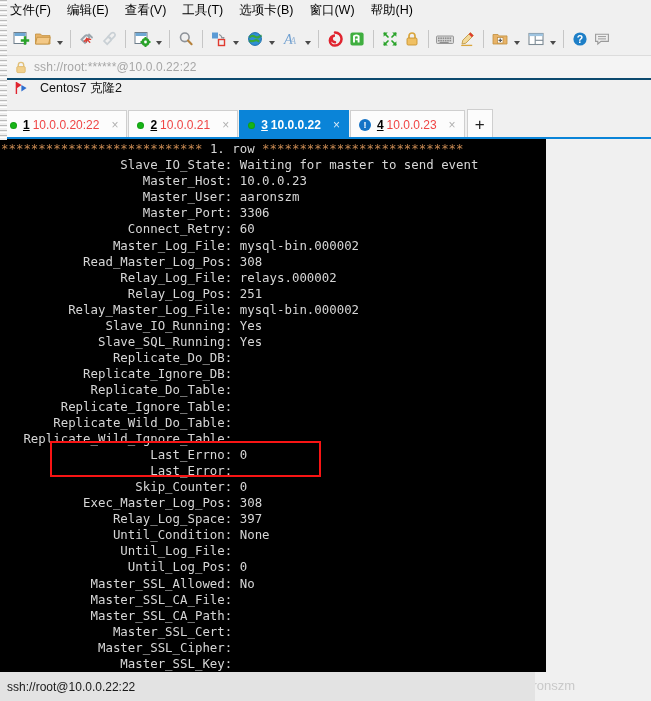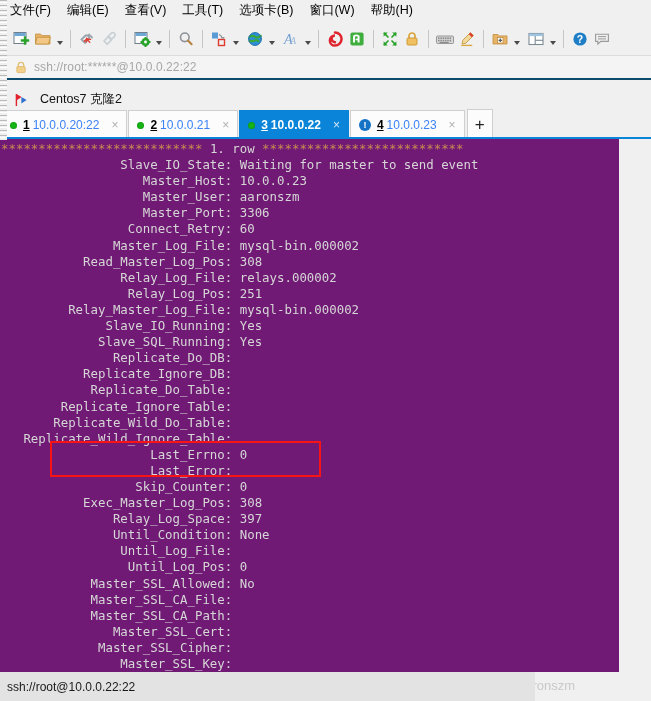--- a/index.html
+++ b/index.html
@@ -60,21 +60,21 @@
     position:absolute;left:7px;top:56px;width:644px;height:24px;
     background:#f4f4f4;display:flex;align-items:center;
     border-bottom:2px solid #0c4a6e;box-sizing:border-box;
   }
   .addr-lock{margin-left:8px;margin-right:7px;display:flex;align-items:center;}
   .addr-text{font-size:12px;color:#a6a6a6;letter-spacing:.1px;}
 
   
   .bookmarkbar{
     position:absolute;left:7px;top:80px;width:644px;height:28px;
-    background:#f0f0f0;display:flex;align-items:flex-end;
+    background:#f0f0f0;display:flex;align-items:flex-start;
   }
   .bm-icon{margin-left:7px;margin-right:10px;display:flex;align-items:center;}
   .bm-text{font-size:12.5px;color:#111;}
 
   
   .tabbar{
     position:absolute;left:0;top:108px;width:651px;height:31px;
     background:#f0f0f0;display:flex;align-items:flex-end;
     padding-left:1px;box-sizing:border-box;
   }
@@ -89,40 +89,40 @@
     width:7px;height:7px;border-radius:50%;background:#16b516;margin-right:6px;flex:none;
     box-shadow:inset 0 0 0 1px rgba(0,0,0,.12);
   }
   .tab .bang{
     width:12px;height:12px;border-radius:50%;background:#1573c6;margin-right:6px;flex:none;
     color:#fff;font-size:9px;font-weight:bold;line-height:12px;text-align:center;
   }
   .tab .num{
     font-size:12px;color:#000;text-decoration:underline;font-weight:bold;margin-right:3px;
   }
-  .tab .lbl{font-size:12px;color:#3b82f6;white-space:nowrap;}
+  .tab .lbl{font-size:12px;color:#ef4444;white-space:nowrap;}
   .tab.active .num,.tab.active .lbl{color:#fff;font-weight:bold;}
   .tab .x{
     font-size:12px;color:#b0b0b0;margin-left:10px;margin-right:2px;
     width:11px;text-align:center;line-height:1;
   }
   .tab.active .x{color:#d8eaf8;}
   .tab-add{
     width:24px;height:29px;display:flex;align-items:center;justify-content:center;
     background:#fcfcfc;border:1px solid #cfcfcf;border-bottom:none;
     font-size:17px;color:#222;cursor:default;margin-left:1px;
   }
   .tabbar-underline{
     position:absolute;left:0;top:137px;width:651px;height:2px;background:#0a84d8;
   }
 
   
   .terminal{
-    position:absolute;left:0;top:139px;width:619px;height:533px;
-    background:#701a75;overflow:hidden;
+    position:absolute;left:0;top:139px;width:546px;height:533px;
+    background:#000000;overflow:hidden;
   }
   .term-inner{
     position:absolute;left:0;top:2px;width:651px;
     font-family:"DejaVu Sans Mono","Liberation Mono",monospace;
     font-size:12.4px;line-height:16.1px;
     color:#d6d6d6;white-space:pre;
   }
   .term-line{height:16.1px;padding-left:1px;}
   .star{color:#c98a52;}
   .hl-box{

